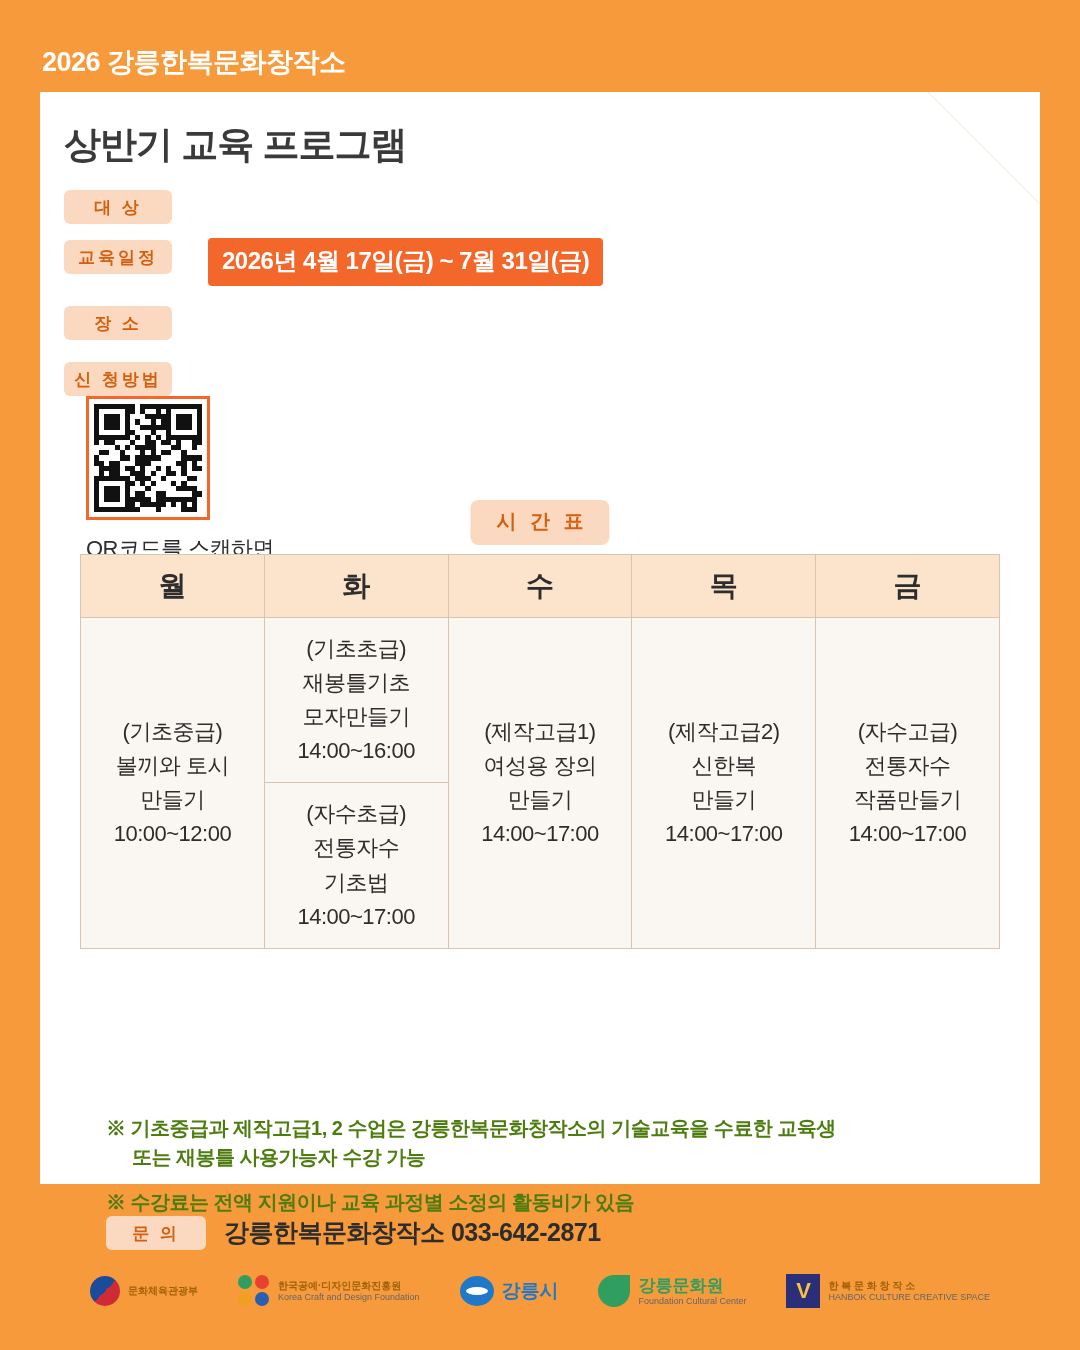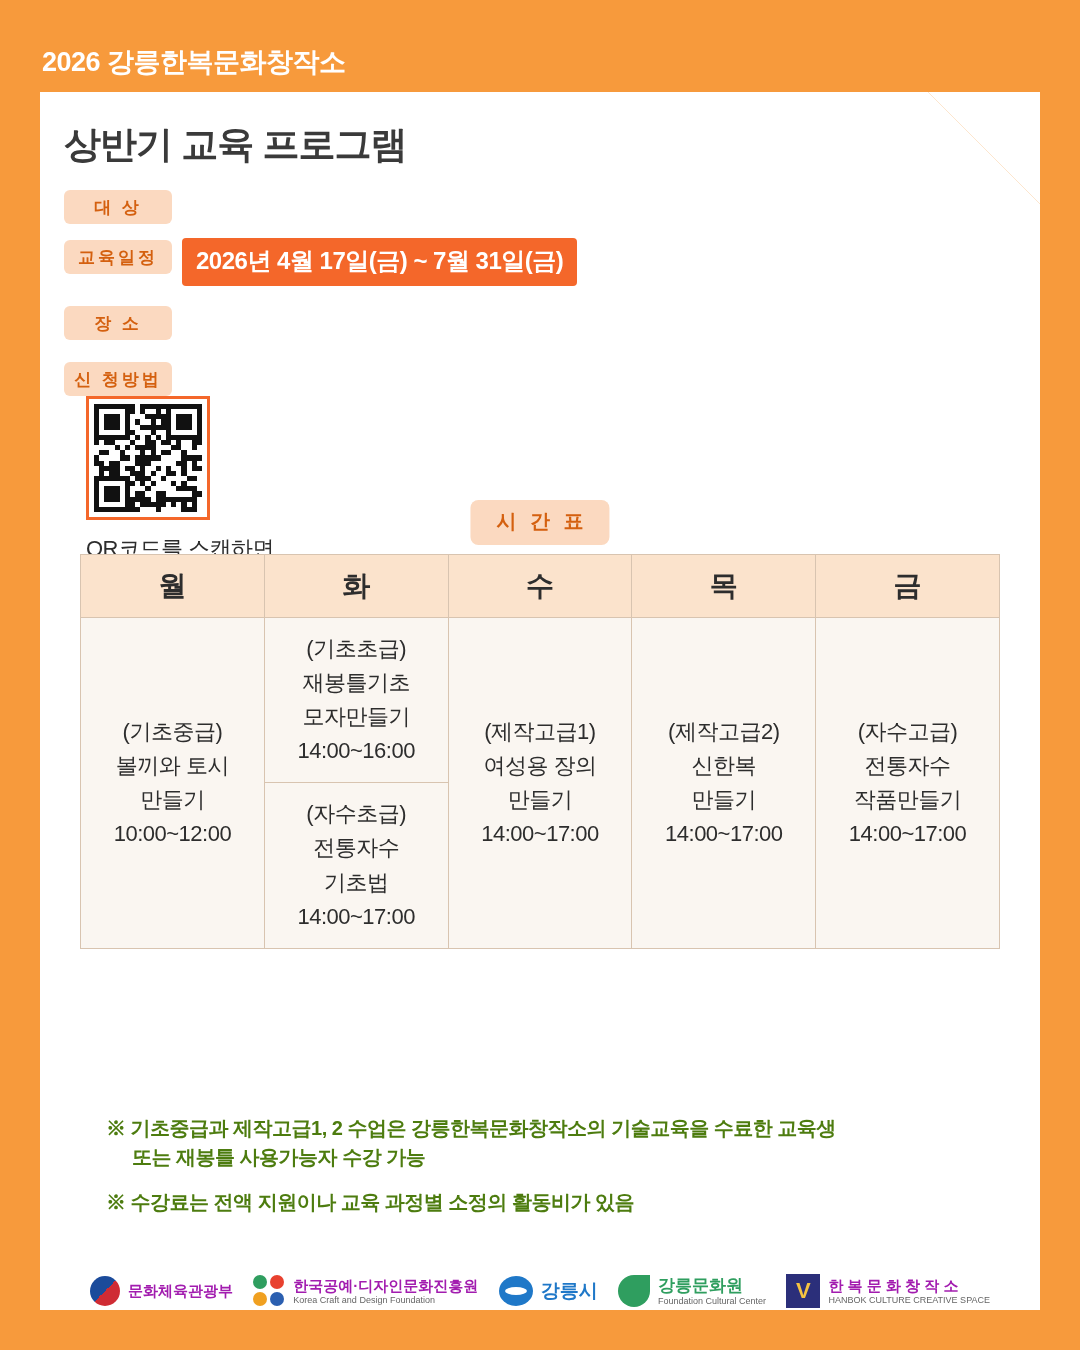--- a/index.html
+++ b/index.html
@@ -18,21 +18,21 @@
     font-size: 27px;
     font-weight: bold;
     color: #ffffff;
     letter-spacing: -0.5px;
   }
   .card {
     position: absolute;
     top: 92px;
     left: 40px;
     width: 1000px;
-    height: 1218px;
+    height: 1092px;
     background: #ffffff;
   }
   
   .fold-outer {
     position: absolute;
     top: 0;
     right: 0;
     width: 0;
     height: 0;
     border-top: 0 solid transparent;
@@ -198,21 +198,21 @@
   .logos {
     position: absolute;
     top: 1182px;
     left: 50px;
     width: 900px;
     display: flex;
     align-items: center;
     justify-content: space-between;
   }
   .logo { display: flex; align-items: center; gap: 8px; }
-  .logo-text { font-size: 15px; font-weight: bold; color: #a21caf; line-height: 1.2; }
+  .logo-text { font-size: 10px; font-weight: bold; color: #a16207; line-height: 1.2; }
   .logo-sub { font-size: 9px; color: #666; font-weight: normal; }
   .mark-taegeuk {
     width: 30px; height: 30px; border-radius: 50%;
     background: linear-gradient(135deg, #1b4b9b 50%, #cf2b34 50%);
     flex: none;
   }
   .mark-kcdf { width: 32px; height: 32px; position: relative; flex: none; }
   .mark-kcdf span { position: absolute; width: 14px; height: 14px; border-radius: 50%; }
   .mark-gn { width: 34px; height: 30px; border-radius: 50%; background: #1f78c8; flex: none; position: relative;}
   .mark-gn::after { content:""; position:absolute; left:6px; top:11px; width:22px; height:8px; background:#fff; border-radius:50%;}
@@ -233,21 +233,21 @@
 
   <div class="title">상반기 교육 프로그램</div>
 
   <div class="rows">
     <div class="row">
       <div class="tag">대    상</div>
     </div>
 
     <div class="row" style="margin-bottom:18px;">
       <div class="tag">교육일정</div>
-      <div class="row-value" style="margin-left:10px;">
+      <div class="row-value" style="margin-left:36px;">
         <span class="highlight">2026년 4월 17일(금) ~ 7월 31일(금)</span>
       </div>
     </div>
 
     <div class="row">
       <div class="tag">장    소</div>
     </div>
 
     <div class="row apply-row">
       <div class="tag">신 청방법</div>
@@ -731,20 +731,24 @@
   <div class="notes">
     <div class="note">
       <span>※ 기초중급과 제작고급1, 2 수업은 강릉한복문화창작소의 기술교육을 수료한 교육생</span>
       <span class="indent">또는 재봉틀 사용가능자 수강 가능</span>
     </div>
     <div class="note">
       <span>※ 수강료는 전액 지원이나 교육 과정별 소정의 활동비가 있음</span>
     </div>
   </div>
 
+  <div class="contact">
+    <div class="tag">문    의</div>
+    <div class="contact-value">강릉한복문화창작소 033-642-2871</div>
+  </div>
 
   <div class="logos">
     <div class="logo">
       <div class="mark-taegeuk"></div>
       <div class="logo-text">문화체육관광부</div>
     </div>
     <div class="logo">
       <div class="mark-kcdf">
         <span style="background:#2f9e5f;left:0;top:0;"></span>
         <span style="background:#e8412f;left:17px;top:0;"></span>

